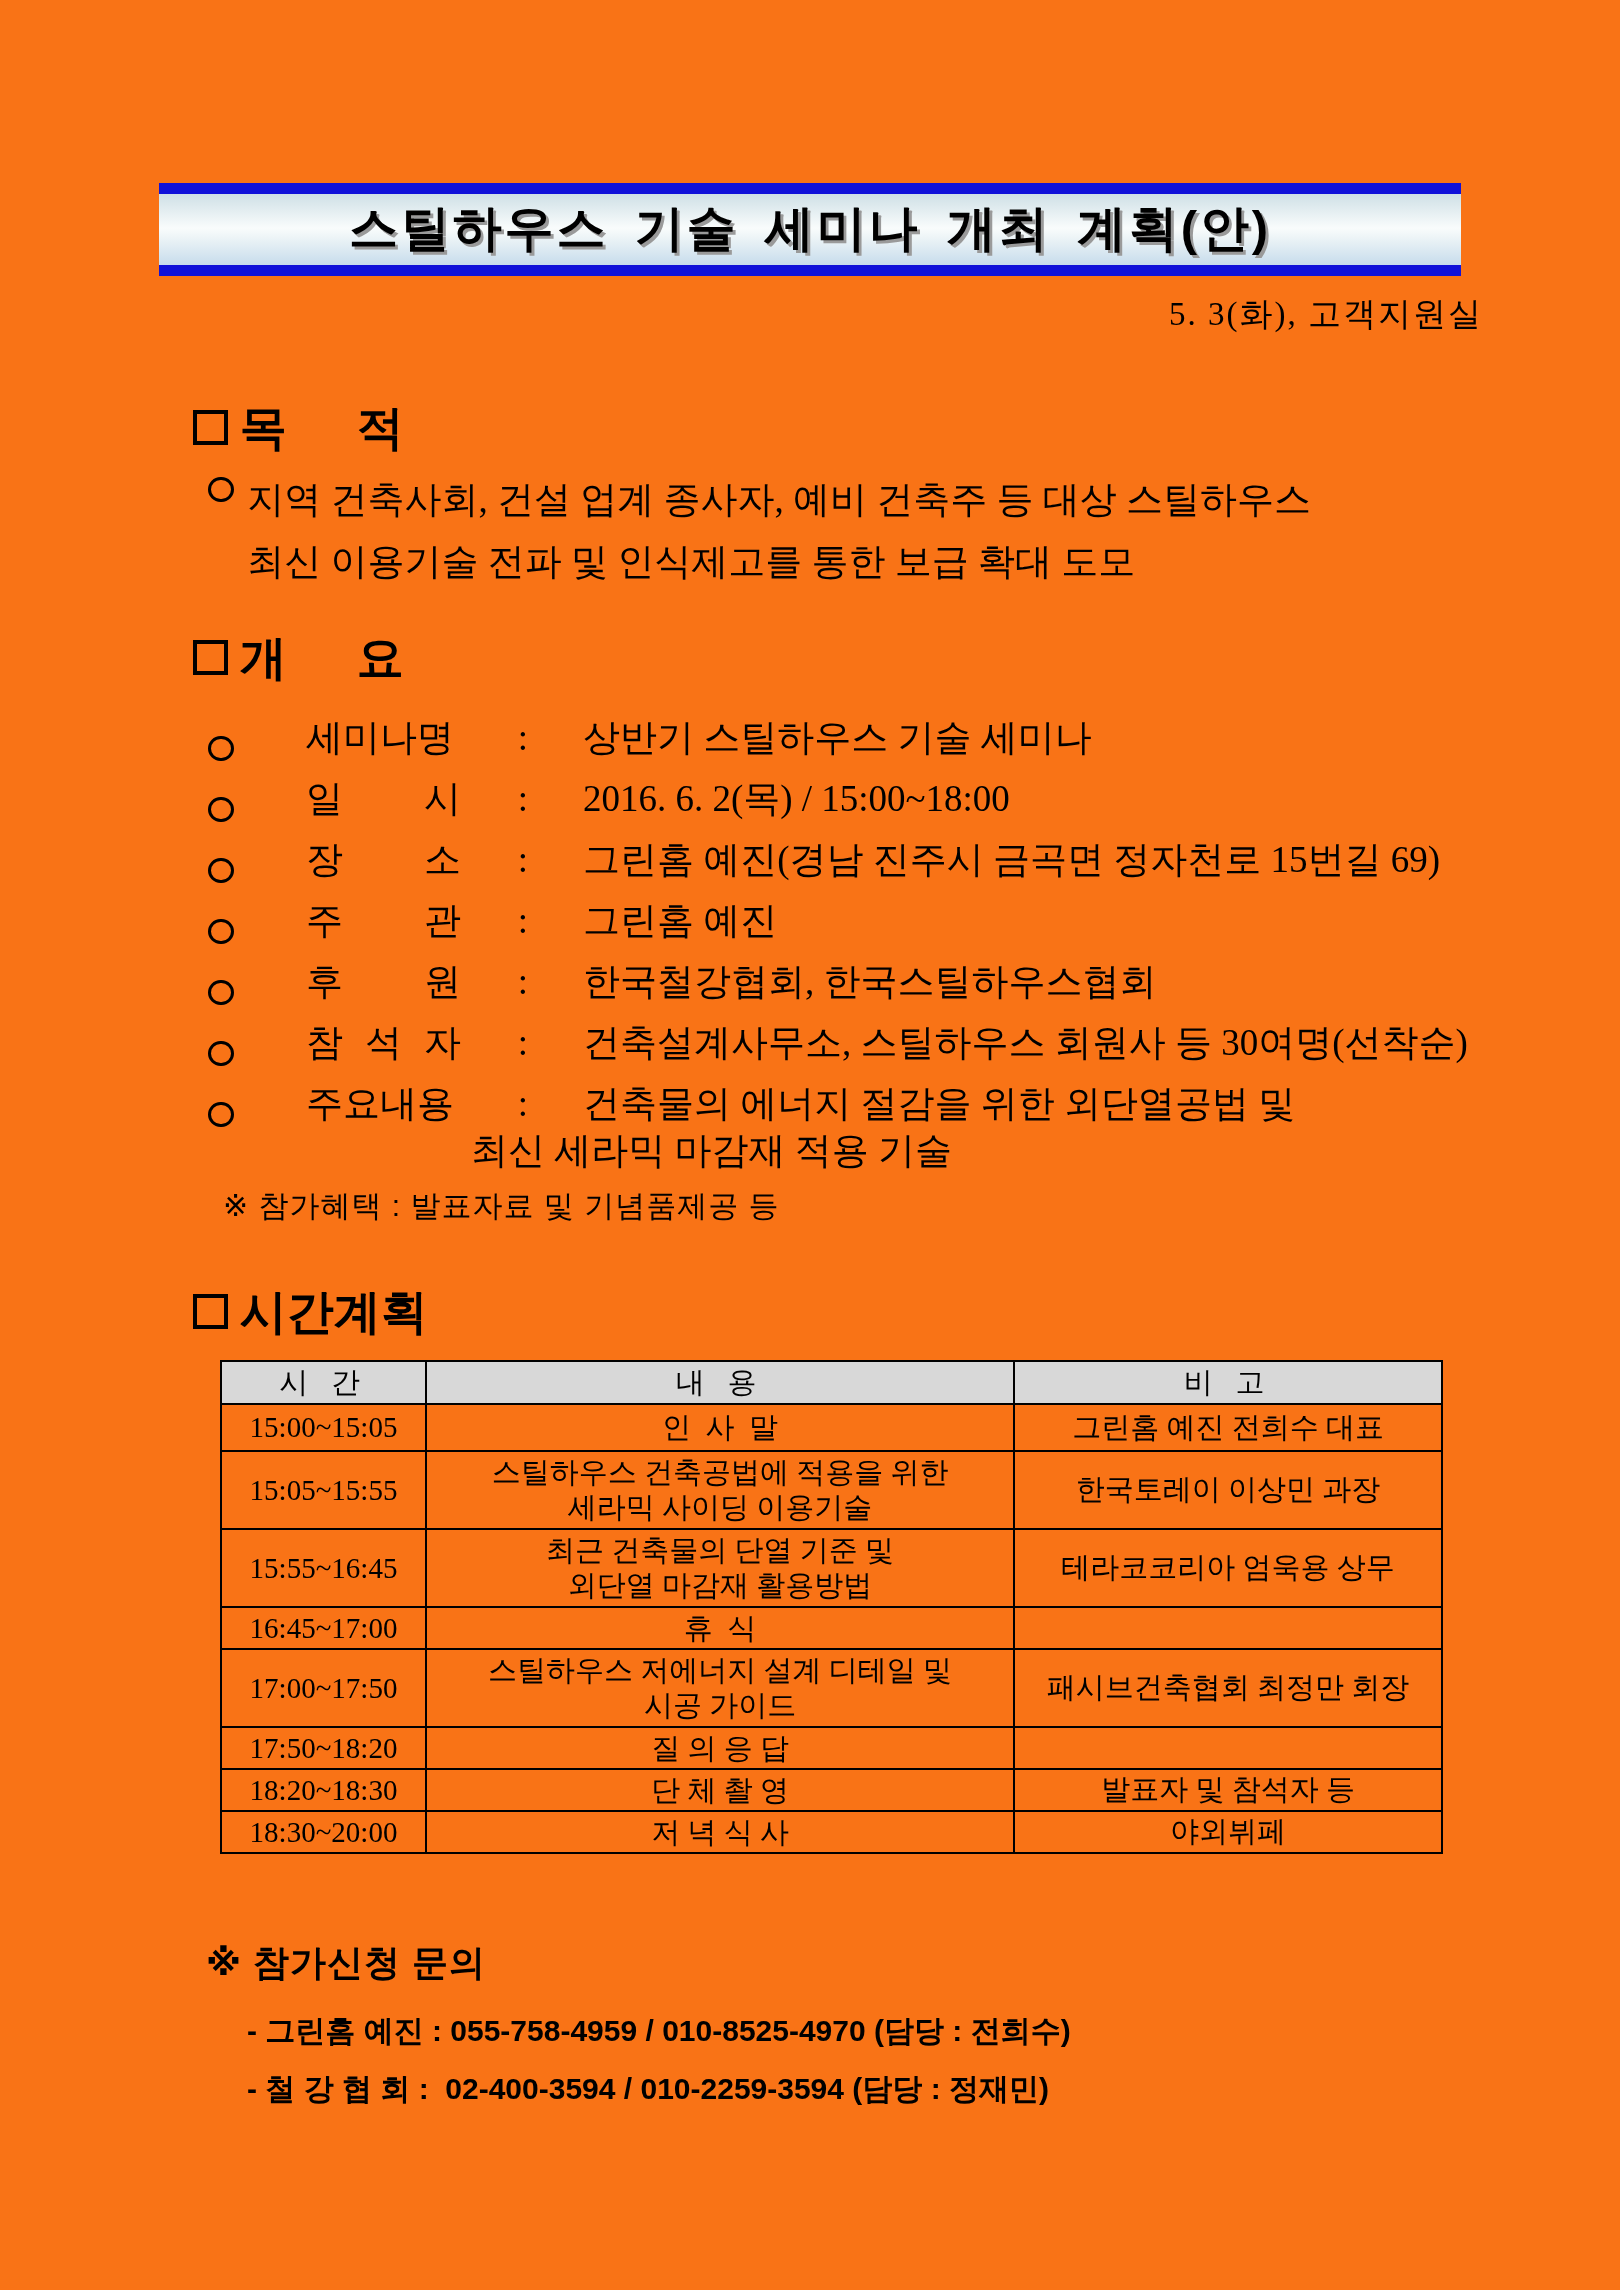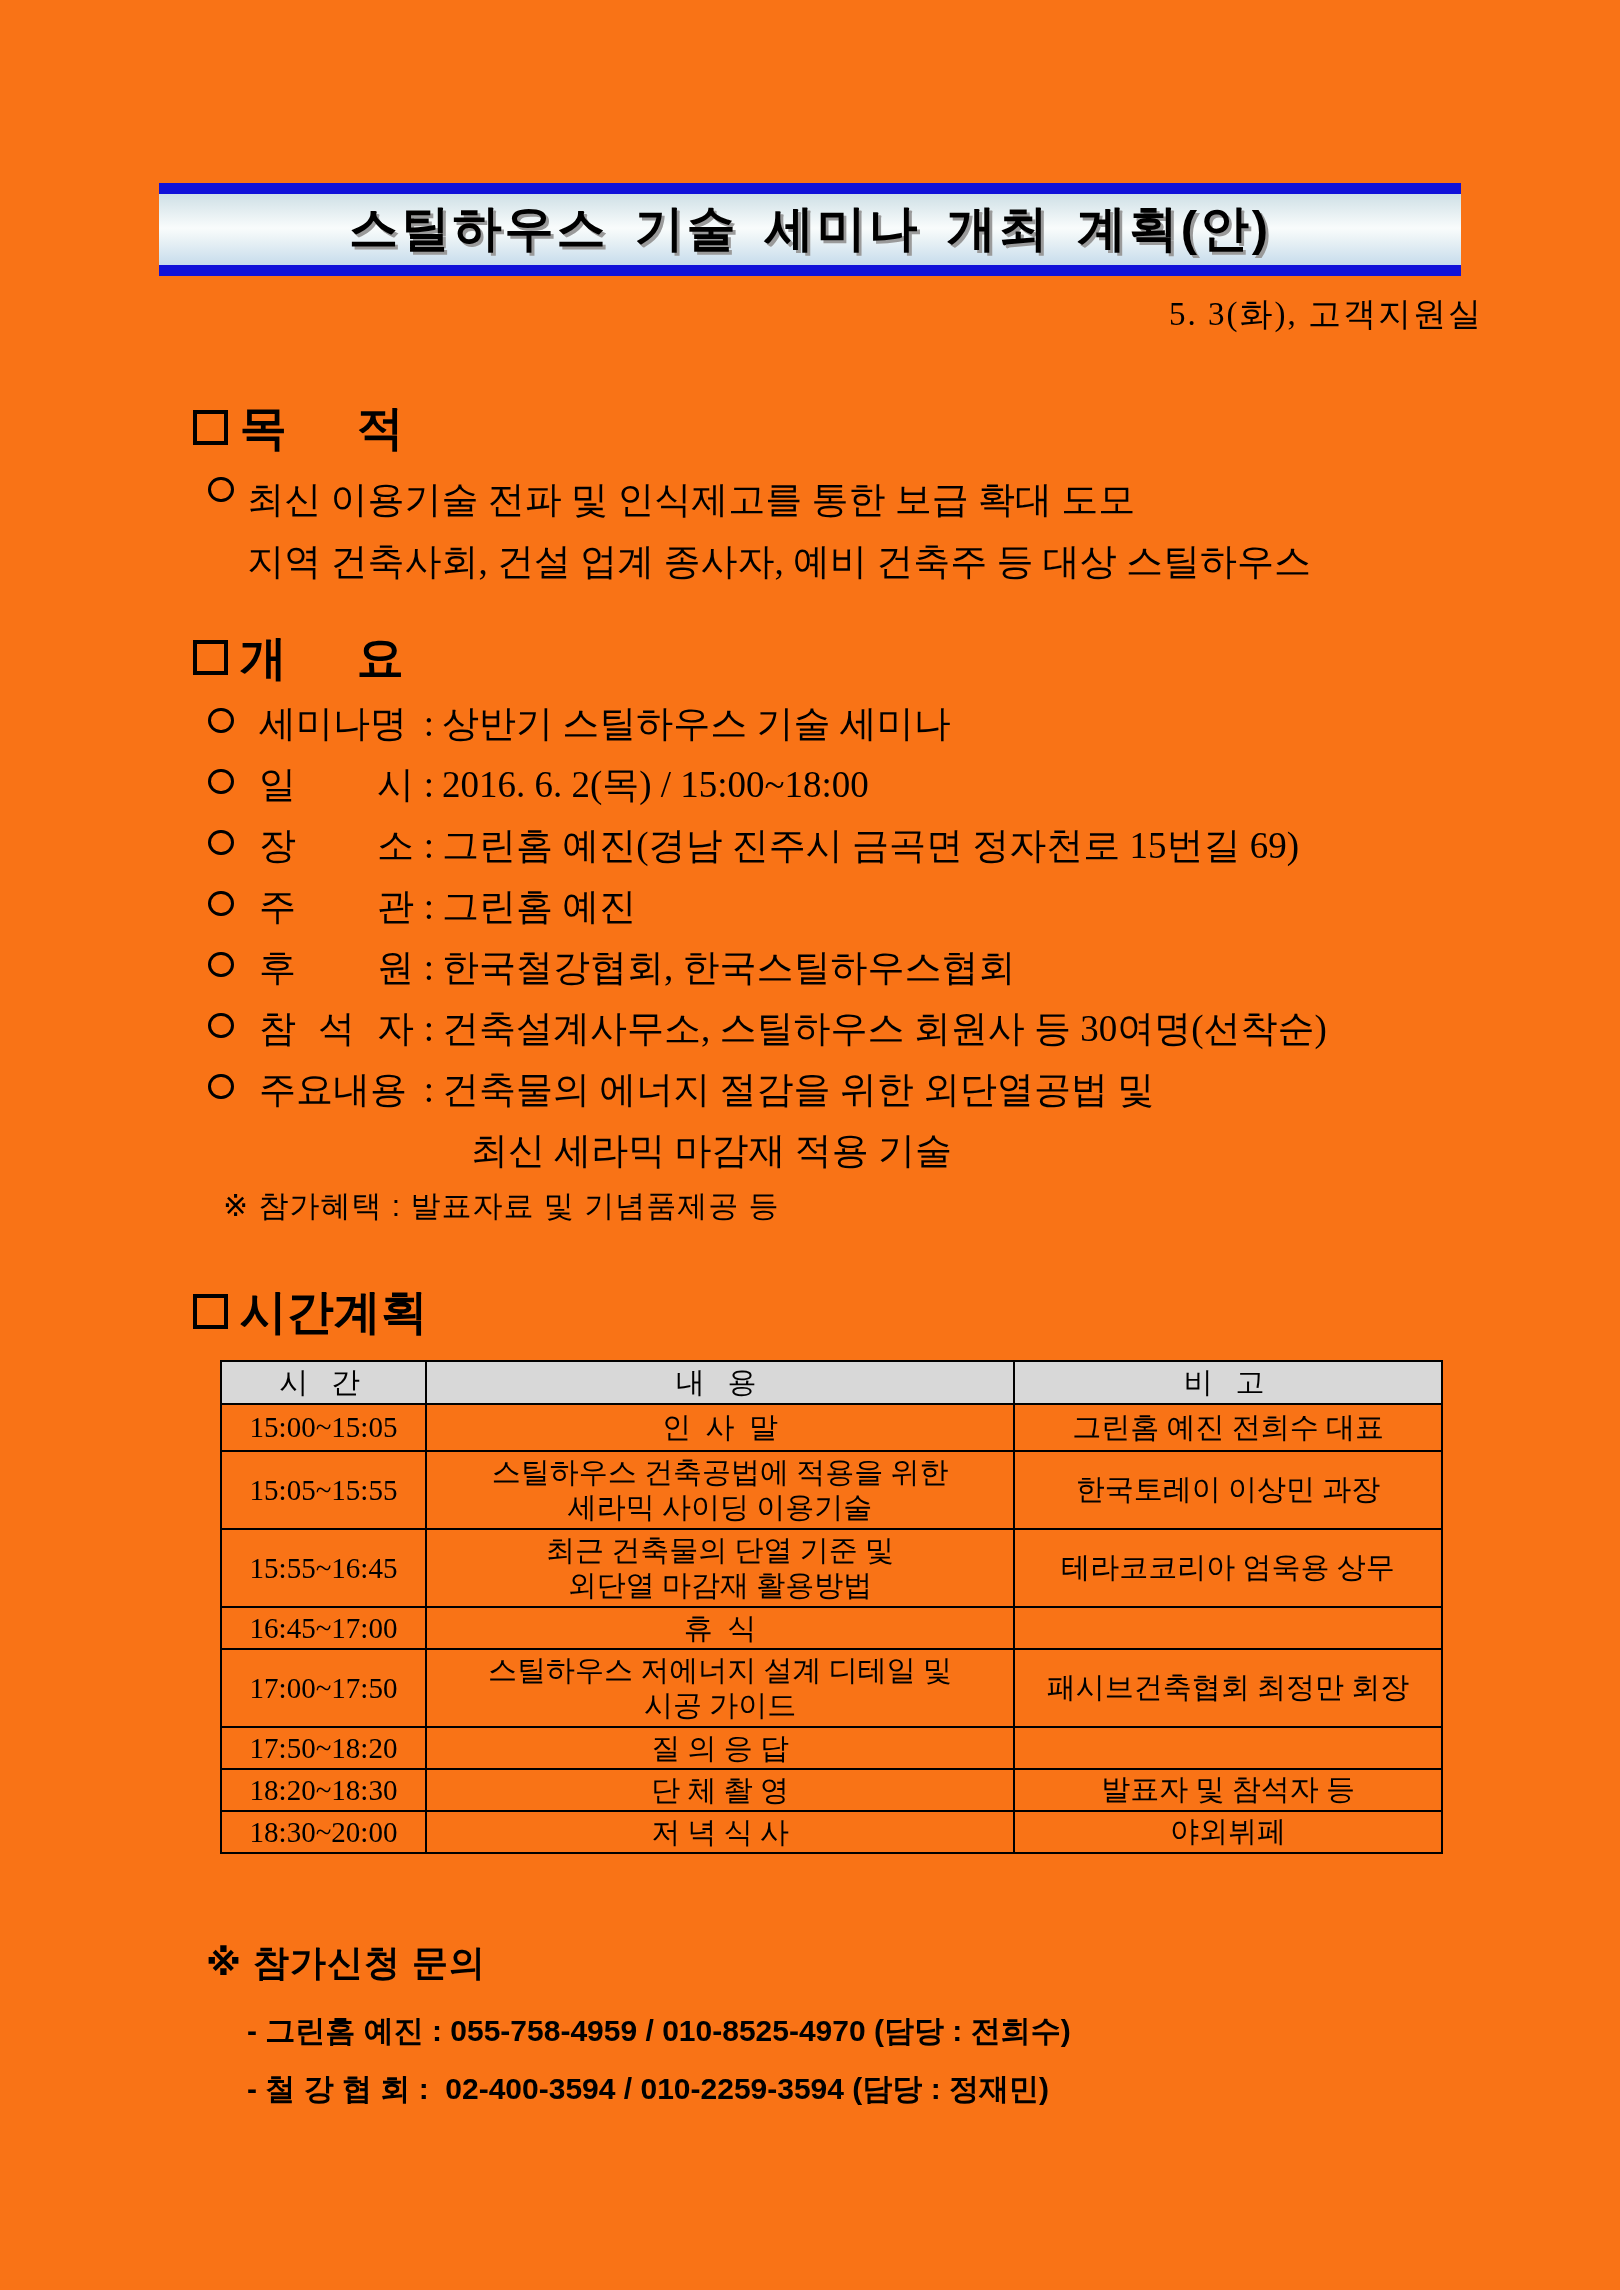--- a/index.html
+++ b/index.html
@@ -61,21 +61,21 @@
     display:inline-block;flex:0 0 auto;
   }
   .purpose-body{
     position:absolute;left:208px;top:469px;width:1264px;
     display:flex;align-items:flex-start;
   }
   .purpose-body .o-bullet{margin-top:7.8px;margin-right:13.7px;}
   .purpose-text{font-size:37px;line-height:62px;}
 
   .ov-items{position:absolute;left:208px;top:700px;width:1304px;}
-  .ov-item{display:flex;align-items:flex-start;height:61px;}
+  .ov-item{display:flex;align-items:flex-end;height:61px;gap:47px;}
   .ov-item .o-bullet{margin-top:7.8px;margin-right:25.5px;}
   .ov-label{
     display:inline-block;width:155px;flex:0 0 auto;
     font-size:37px;line-height:47px;
     text-align:justify;text-align-last:justify;
   }
   .ov-colon{font-size:37px;line-height:47px;margin:0 7.8px 0 9.8px;flex:0 0 auto;}
   .ov-value{font-size:37px;line-height:47px;white-space:pre-wrap;}
   .ov-value2{
     position:absolute;left:263px;top:427px; 
@@ -127,22 +127,22 @@
 
   <div class="dateline">5. 3(화), 고객지원실</div>
 
   <div class="sec-heading" style="top:402px;">
     <span class="sq-bullet"></span>
     <span class="spread">목 적</span>
   </div>
   <div class="purpose-body">
     <span class="o-bullet"></span>
     <div class="purpose-text">
+      <div>지역 건축사회, 건설 업계 종사자, 예비 건축주 등 대상 스틸하우스</div>
       <div>최신 이용기술 전파 및 인식제고를 통한 보급 확대 도모</div>
-      <div>지역 건축사회, 건설 업계 종사자, 예비 건축주 등 대상 스틸하우스</div>
     </div>
   </div>
 
   <div class="sec-heading" style="top:632px;">
     <span class="sq-bullet"></span>
     <span class="spread">개 요</span>
   </div>
 
   <div class="ov-items">
     <div class="ov-item">

